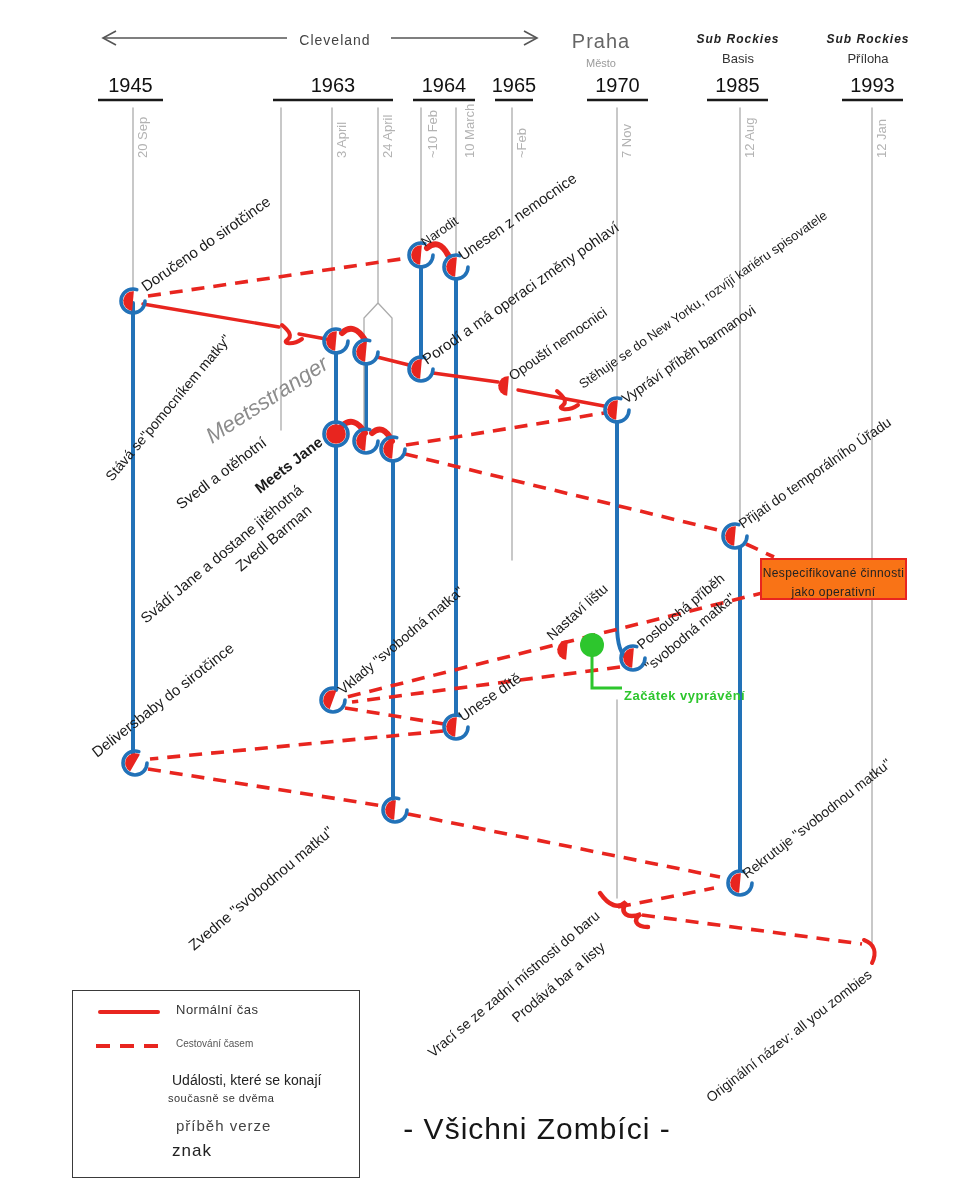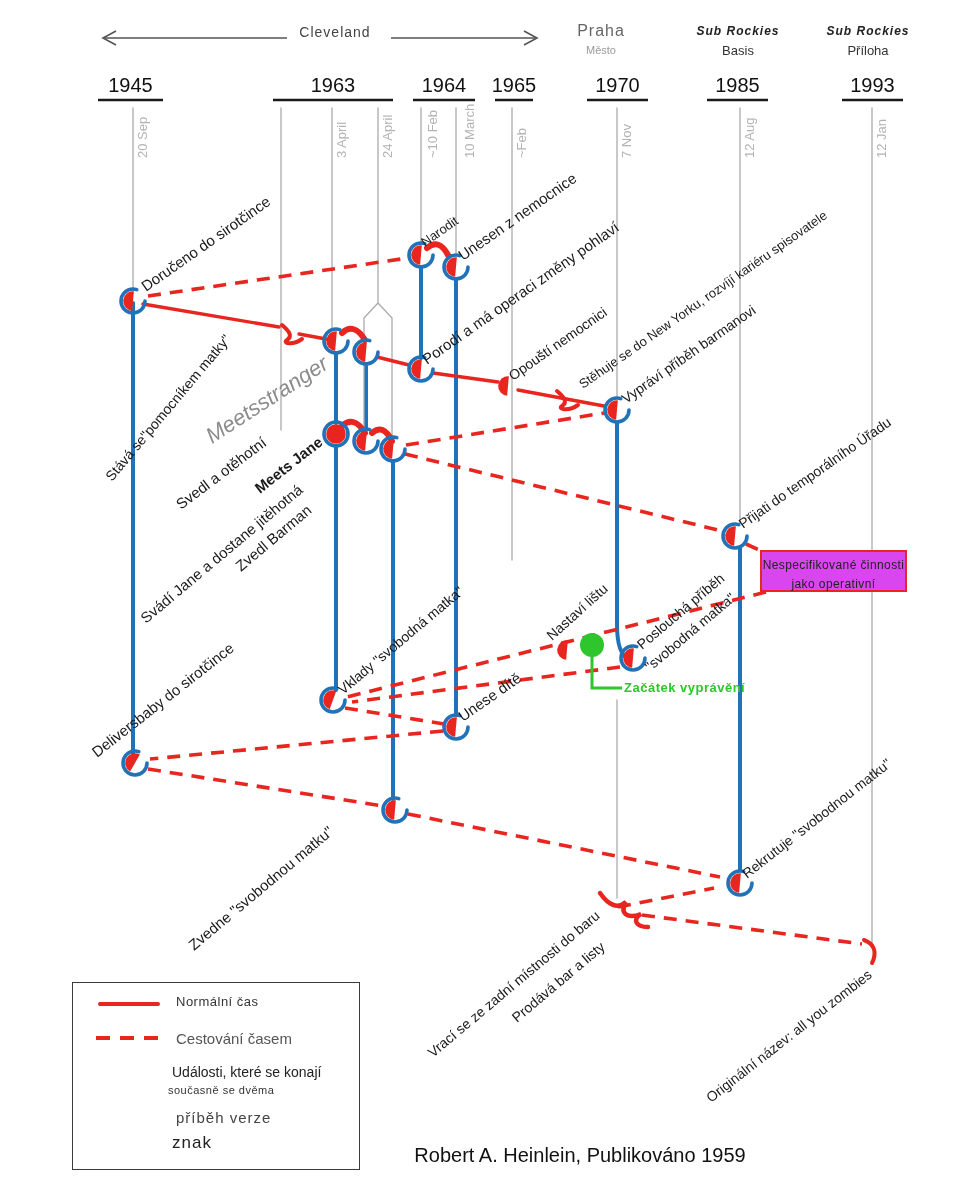--- a/index.html
+++ b/index.html
@@ -1,37 +1,37 @@
 <!DOCTYPE html>
 <html><head>
 <meta charset="utf-8">
 <style>
   html,body{margin:0;padding:0;background:#ffffff;}
   .stage{position:relative;width:967px;height:1196px;background:#fff;overflow:hidden;
          font-family:"Liberation Sans",sans-serif;}
   .stage svg{position:absolute;left:0;top:0;}
-  .abs{position:absolute;white-space:nowrap;}
+  .abs{position:absolute;white-space:nowrap;margin-top:8px;}
   .hdr-cleveland{left:260px;top:24px;width:150px;text-align:center;font-size:14px;color:#444;letter-spacing:1px;}
   .loc{text-align:center;}
-  .loc .loc-name{font-size:16px;color:#666;letter-spacing:1px;}
+  .loc .loc-name{font-size:20px;color:#666;letter-spacing:1px;}
   .loc .loc-sub{font-size:11px;color:#9a9a9a;margin-top:4px;}
   .loc-praha{left:555px;top:22px;width:92px;}
   .loc-sr1{left:678px;top:24px;width:120px;}
   .loc-sr2{left:806px;top:24px;width:124px;}
   .loc-sr1 .loc-name,.loc-sr2 .loc-name{font-size:12px;color:#222;font-weight:700;letter-spacing:1px;font-style:italic;}
   .loc-sr1 .loc-sub,.loc-sr2 .loc-sub{font-size:13px;color:#333;margin-top:5px;}
-  .note-box{left:760px;top:550px;width:147px;height:42px;border:2px solid #e8251f;background:#d946ef;
+  .note-box{left:760px;top:550px;width:147px;height:42px;border:2px solid #e8251f;background:#f97316;
             text-align:center;font-size:12px;color:#222;letter-spacing:0.4px;line-height:1.55;padding-top:4px;box-sizing:border-box;}
   .start-label{left:624px;top:680px;font-size:13px;font-weight:700;color:#2dc62d;letter-spacing:0.5px;}
   .legend-box{left:72px;top:982px;width:286px;height:186px;border:1.5px solid #3a3a3a;background:#fff;}
   .leg-solid{left:98px;top:1002px;width:62px;height:4px;background:#e8251f;border-radius:2px;}
   .leg-dashed{left:96px;top:1036px;width:68px;height:4px;
               background:repeating-linear-gradient(90deg,#e8251f 0 14px,rgba(0,0,0,0) 14px 24px);}
   .leg-t1{left:176px;top:994px;font-size:13px;color:#333;letter-spacing:0.5px;}
-  .leg-t2{left:176px;top:1030px;font-size:15px;color:#555;}
+  .leg-t2{left:176px;top:1030px;font-size:10px;color:#555;}
   .leg-l1{left:172px;top:1064px;font-size:14px;color:#222;text-align:right;}
   .leg-l2{left:168px;top:1084px;font-size:11px;color:#333;letter-spacing:0.5px;}
   .leg-l3{left:176px;top:1109px;font-size:15px;color:#444;letter-spacing:1px;}
   .leg-l4{left:172px;top:1133px;font-size:17px;color:#222;letter-spacing:1px;}
   .title-main{left:372px;top:1104px;width:330px;text-align:center;font-size:30px;color:#161616;letter-spacing:1px;}
   .title-sub{left:390px;top:1144px;width:380px;text-align:center;font-size:20px;color:#111;}
 </style>
 </head>
 <body>
 
@@ -206,15 +206,15 @@
   <div class="abs legend-box"></div>
   <div class="abs leg-solid"></div>
   <div class="abs leg-dashed"></div>
   <div class="abs leg-t1">Normální čas</div>
   <div class="abs leg-t2">Cestování časem</div>
   <div class="abs leg-l1">Události, které se konají</div>
   <div class="abs leg-l2">současně se dvěma</div>
   <div class="abs leg-l3">příběh verze</div>
   <div class="abs leg-l4">znak</div>
 
-  <div class="abs title-sub">Robert A. Heinlein, Publikováno 1959</div>
+  <div class="abs title-main">- Všichni Zombíci -</div>
 
 </div>
 
 </body></html>

